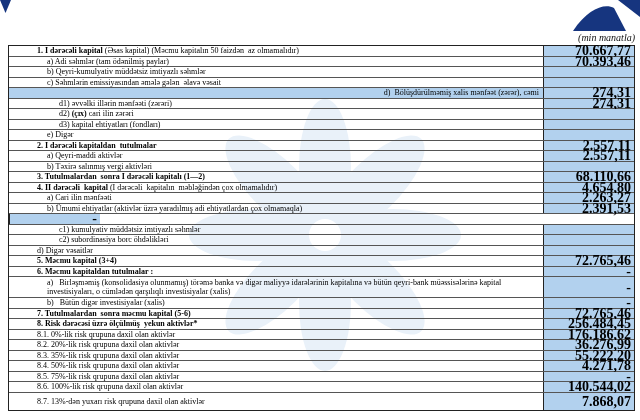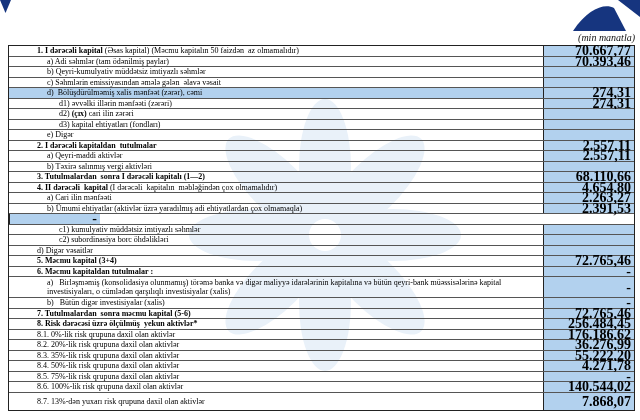--- a/index.html
+++ b/index.html
@@ -37,21 +37,21 @@
     white-space:pre-wrap;overflow:hidden;padding-right:4px;}
   .cell.label .txt{display:inline;margin-left:24px;}
   .b{font-weight:bold;}
   .ind0{padding-left:4px;}
   .ind1{padding-left:14px;}
   .ind2{padding-left:26px;}
   .cell.value{width:91px;background:var(--value-bg);
     border-left:1px solid var(--border-dark);
     justify-content:flex-end;padding-right:3px;
     font-size:14px;font-weight:bold;color:#000;line-height:9px;}
-  .row.fullblue .label{background:var(--value-bg);}
+  .row.fullblue .label{background:var(--value-bg);justify-content:flex-end;}
 </style>
 </head>
 <body>
 
 <div id="page">
 
   <svg id="corner-mark" viewBox="0 0 12 14">
     <polygon points="0,0 11,0 5.5,13" fill="#16357f"></polygon>
   </svg>
 

